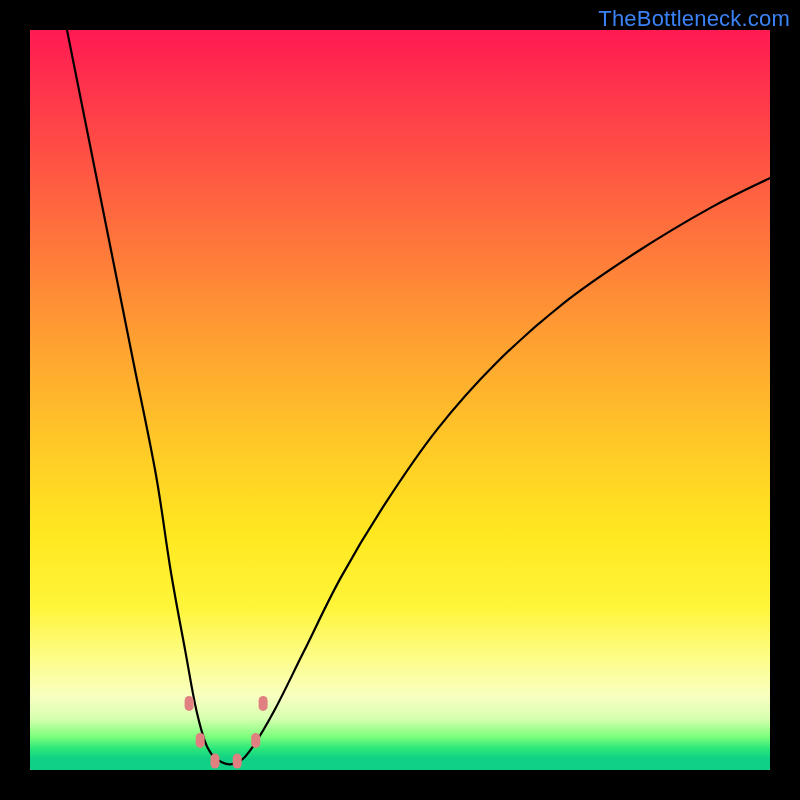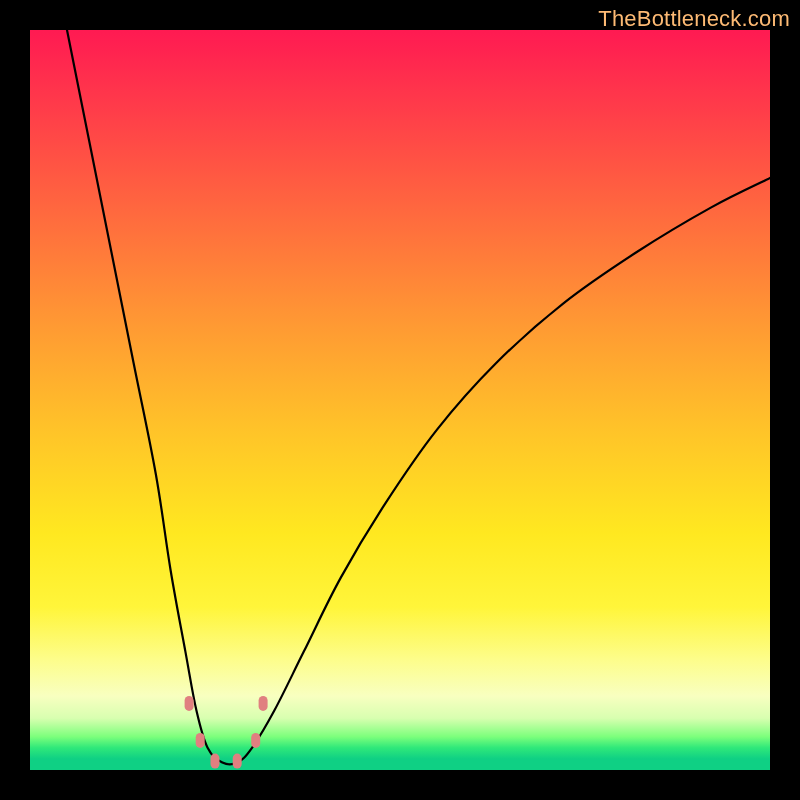--- a/index.html
+++ b/index.html
@@ -38,21 +38,21 @@
       #7cff7c 95.5%,
       #2fe87a 97%,
       #0fd084 98.5%,
       #0fd084 100%
     );
   }
   .watermark {
     position: absolute;
     top: 6px;
     right: 10px;
-    color: #fdba74;
+    color: #3b82f6;
     font-size: 22px;
     font-weight: 500;
     letter-spacing: 0.2px;
     user-select: none;
   }
   svg.curve {
     position: absolute;
     left: 0; top: 0;
     width: 740px; height: 740px;
   }

